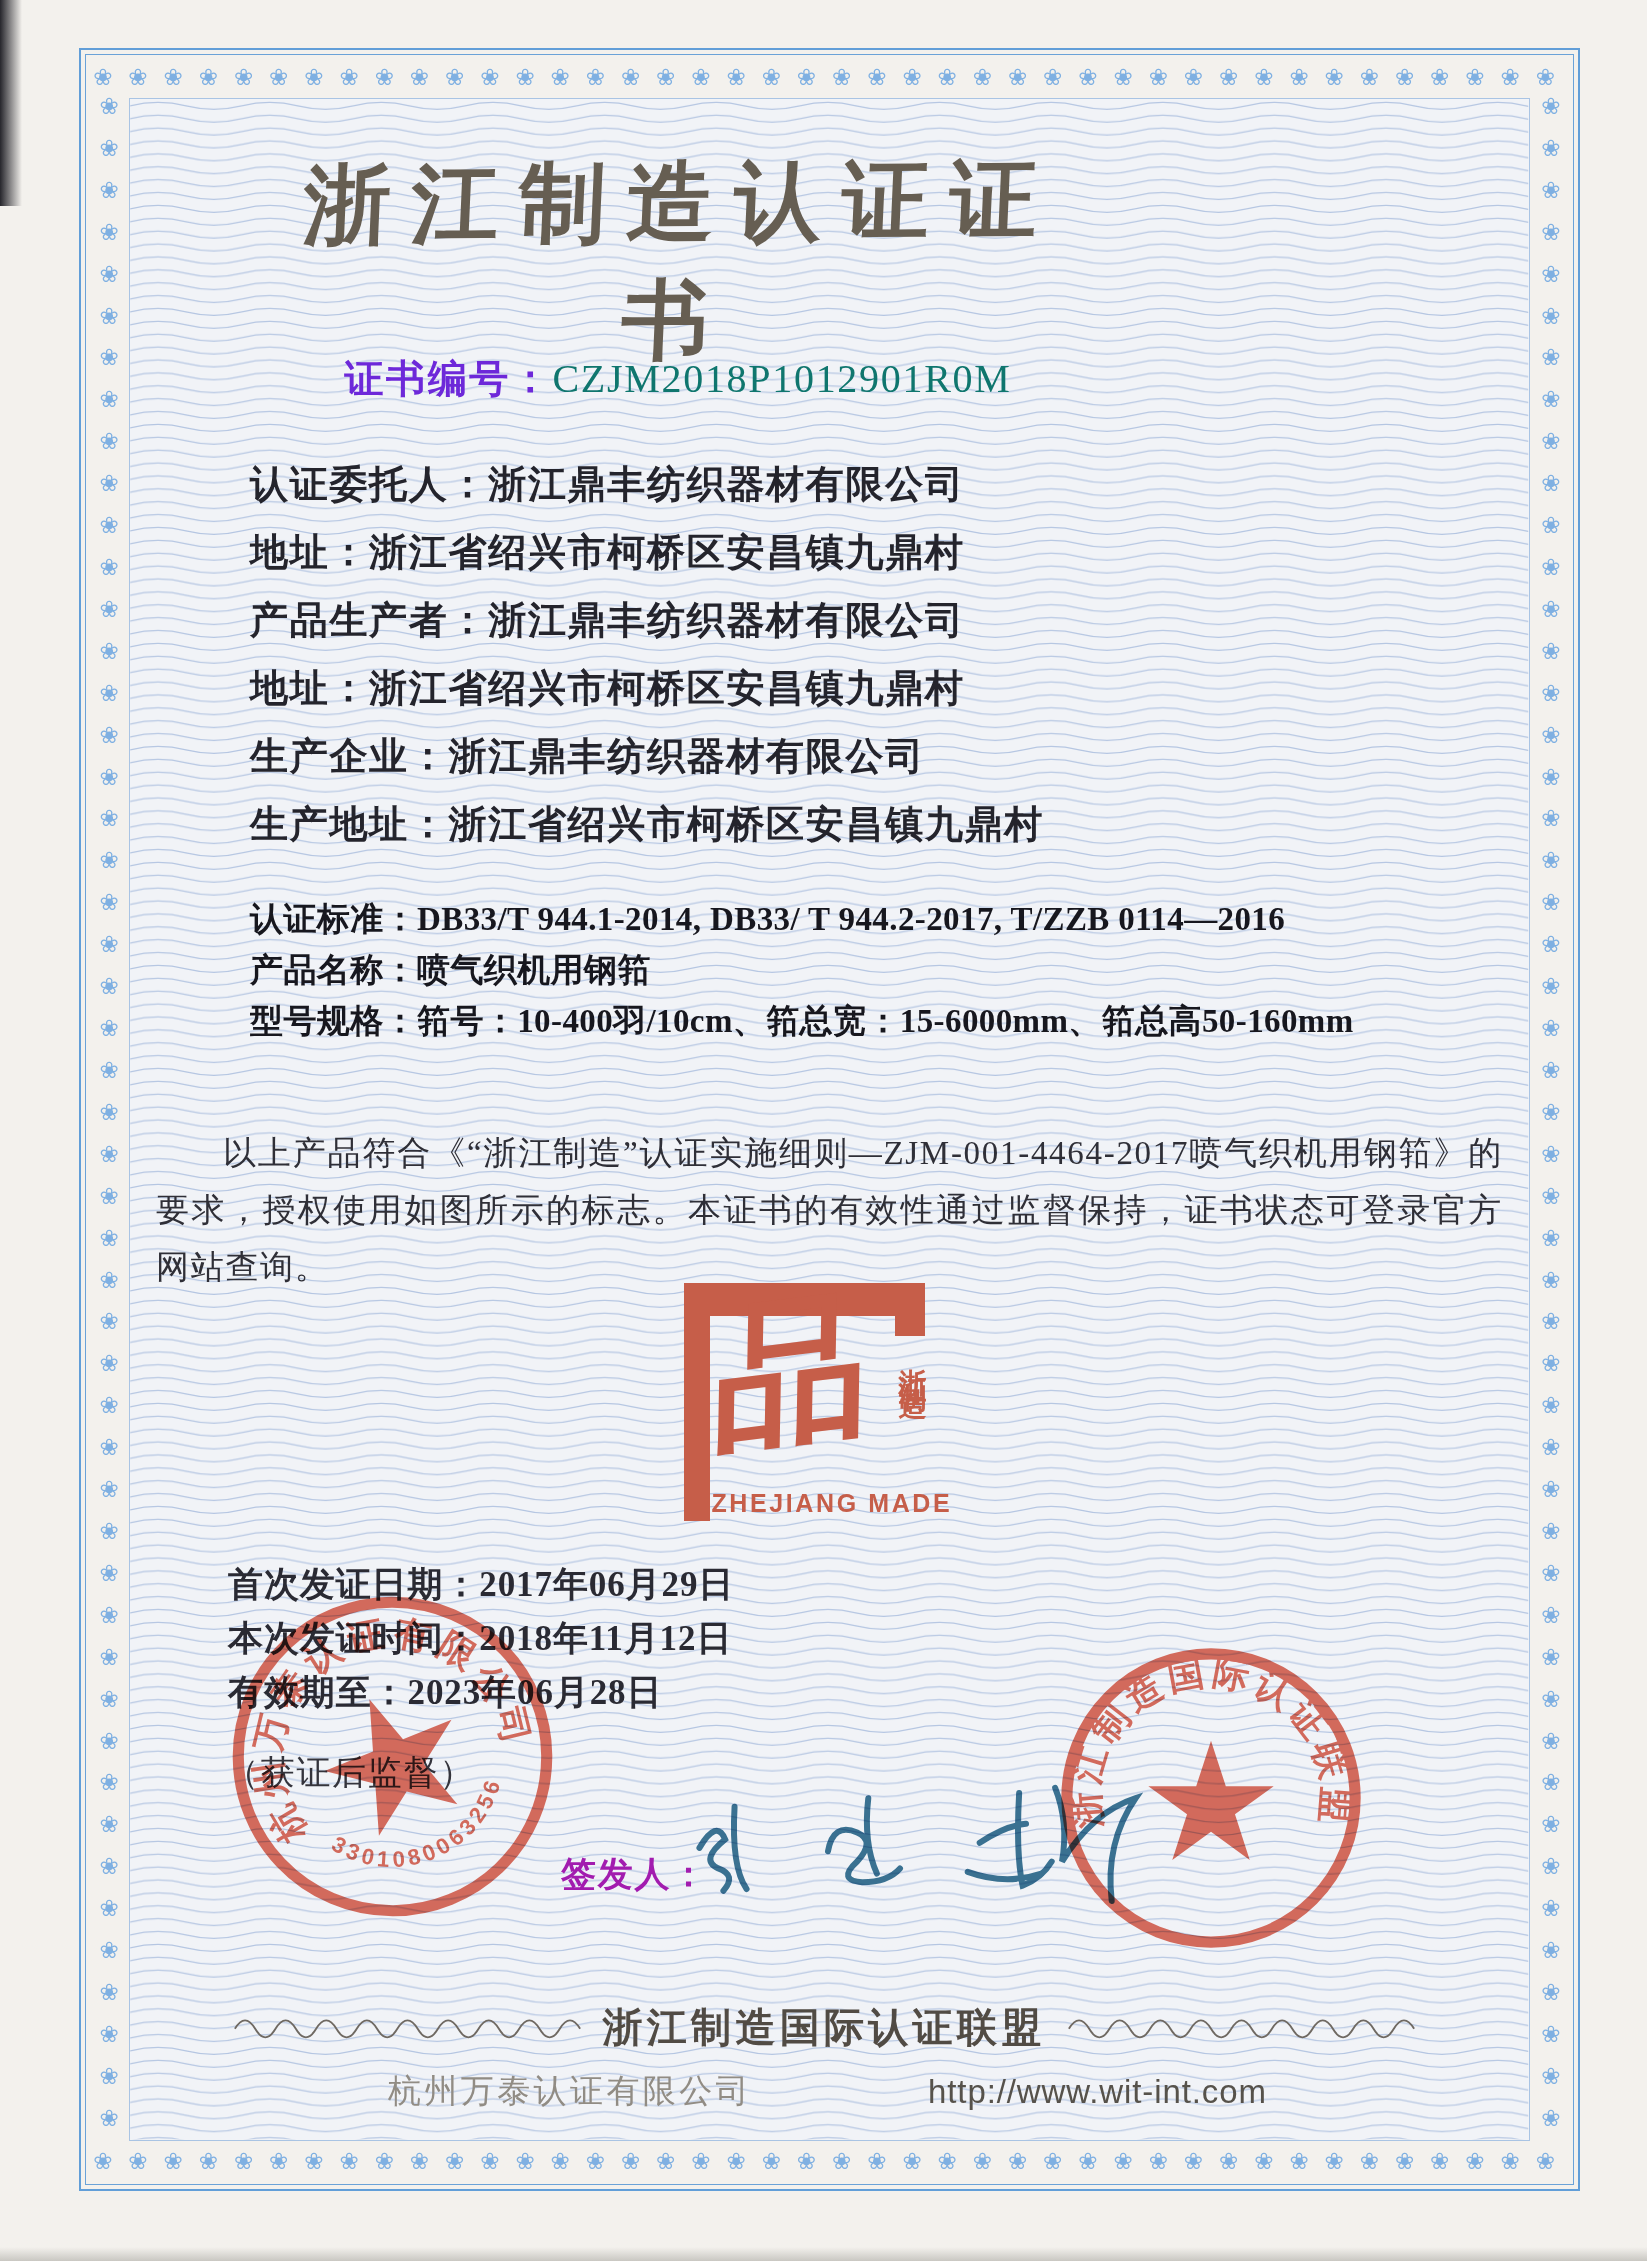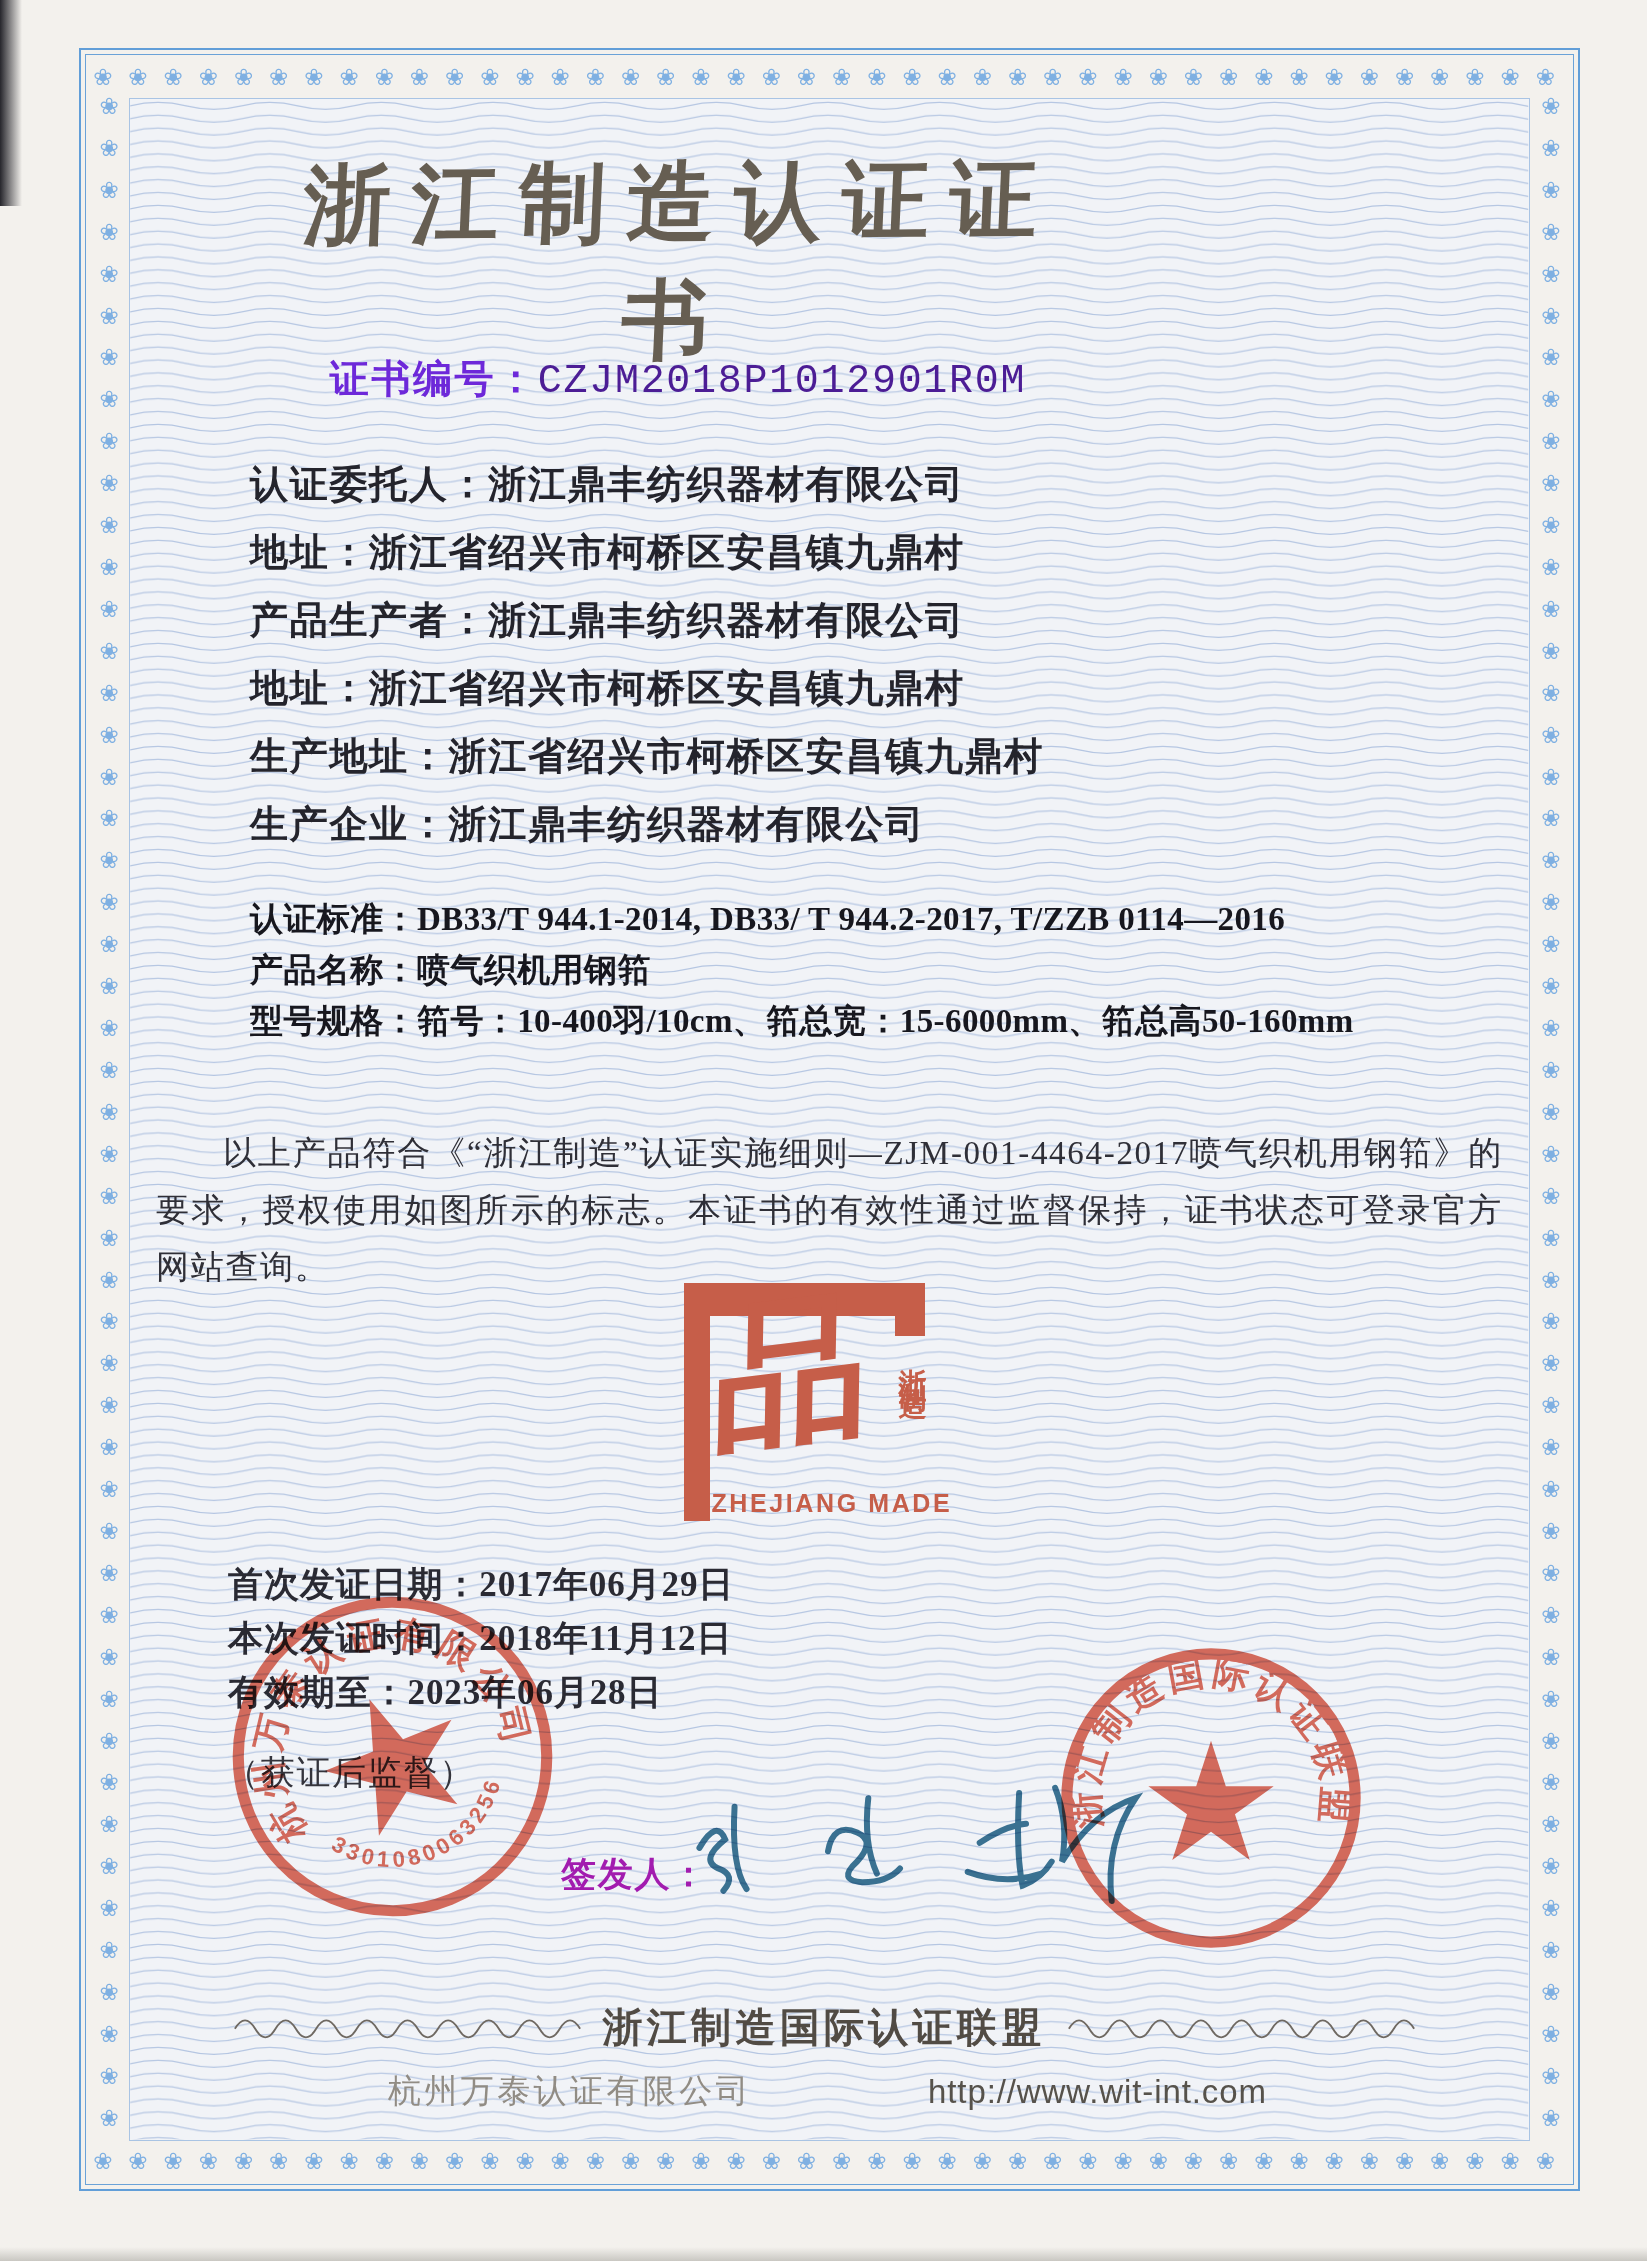--- a/index.html
+++ b/index.html
@@ -37,22 +37,22 @@
 
   
   .title{
     position:absolute;left:275px;top:144px;width:806px;text-align:center;
     font-size:87px;font-weight:700;letter-spacing:20.6px;color:#665e52;
     transform:skewX(-3deg) rotate(-0.5deg);
     font-family:"Liberation Serif", serif;
   }
   .certno{position:absolute;left:275px;top:352px;width:806px;text-align:center;white-space:nowrap;}
   .certno .lbl{font-size:39px;font-weight:700;color:#6d28d9;letter-spacing:2.6px;}
-  .certno .val{font-size:40px;font-weight:500;color:#4c1d95;letter-spacing:1.7px;
-    font-family:Liberation Mono, monospace;}
+  .certno .val{font-size:40px;font-weight:500;color:#0f766e;letter-spacing:1.7px;
+    font-family:Liberation Serif, serif;}
 
   .fields{position:absolute;left:250px;top:450px;line-height:68px;
     font-size:38px;font-weight:700;color:#24242c;letter-spacing:1.7px;white-space:nowrap;}
   .specs{position:absolute;left:250px;top:894px;line-height:51px;
     font-size:33px;font-weight:700;color:#17171e;letter-spacing:0.4px;white-space:nowrap;}
   .para{position:absolute;left:156px;top:1125px;width:1347px;margin:0;
     font-size:33px;line-height:57px;font-weight:500;color:#2f2f37;
     letter-spacing:1.7px;text-indent:67px;text-align:justify;}
 
   
@@ -117,22 +117,22 @@
 
   <div class="certno">
     <span class="lbl">证书编号：</span><span class="val">CZJM2018P1012901R0M</span>
   </div>
 
   <div class="fields">
     <div><span>认证委托人：</span><span>浙江鼎丰纺织器材有限公司</span></div>
     <div><span>地址：</span><span>浙江省绍兴市柯桥区安昌镇九鼎村</span></div>
     <div><span>产品生产者：</span><span>浙江鼎丰纺织器材有限公司</span></div>
     <div><span>地址：</span><span>浙江省绍兴市柯桥区安昌镇九鼎村</span></div>
+    <div><span>生产企业：</span><span>浙江鼎丰纺织器材有限公司</span></div>
     <div><span>生产地址：</span><span>浙江省绍兴市柯桥区安昌镇九鼎村</span></div>
-    <div><span>生产企业：</span><span>浙江鼎丰纺织器材有限公司</span></div>
   </div>
 
   <div class="specs">
     <div><span>认证标准：</span><span>DB33/T 944.1-2014, DB33/ T 944.2-2017, T/ZZB 0114—2016</span></div>
     <div><span>产品名称：</span><span>喷气织机用钢筘</span></div>
     <div><span>型号规格：</span><span>筘号：10-400羽/10cm、筘总宽：15-6000mm、筘总高50-160mm</span></div>
   </div>
 
   <p class="para">以上产品符合《“浙江制造”认证实施细则—ZJM-001-4464-2017喷气织机用钢筘》的要求，授权使用如图所示的标志。本证书的有效性通过监督保持，证书状态可登录官方网站查询。</p>
 

